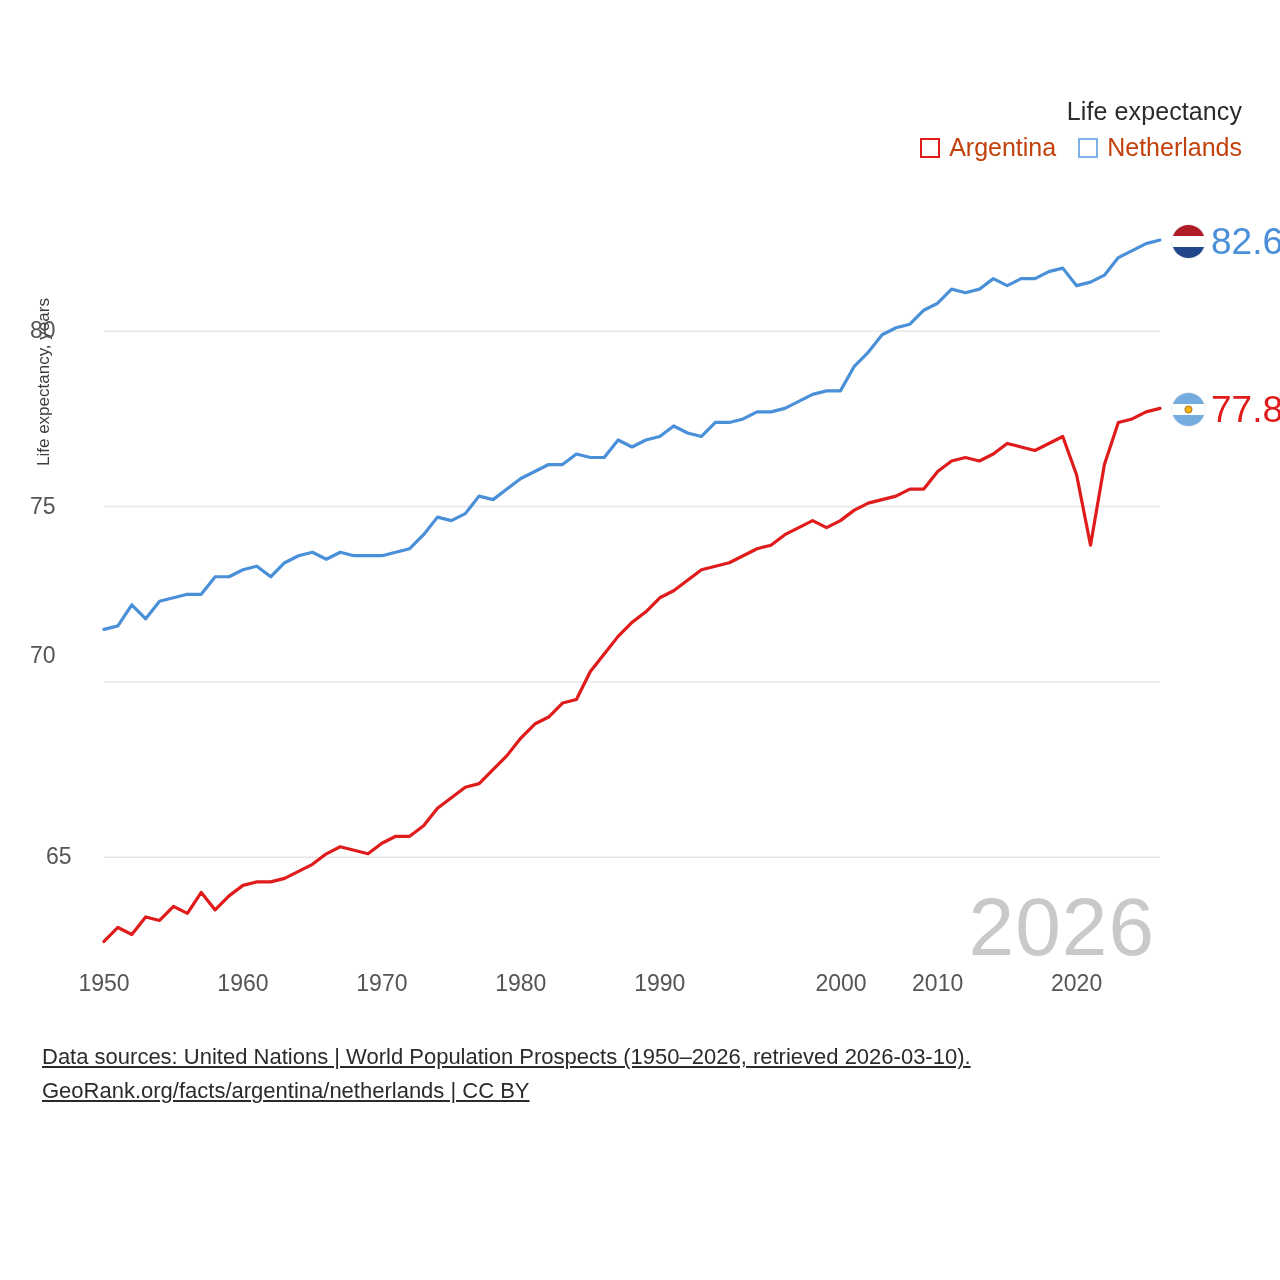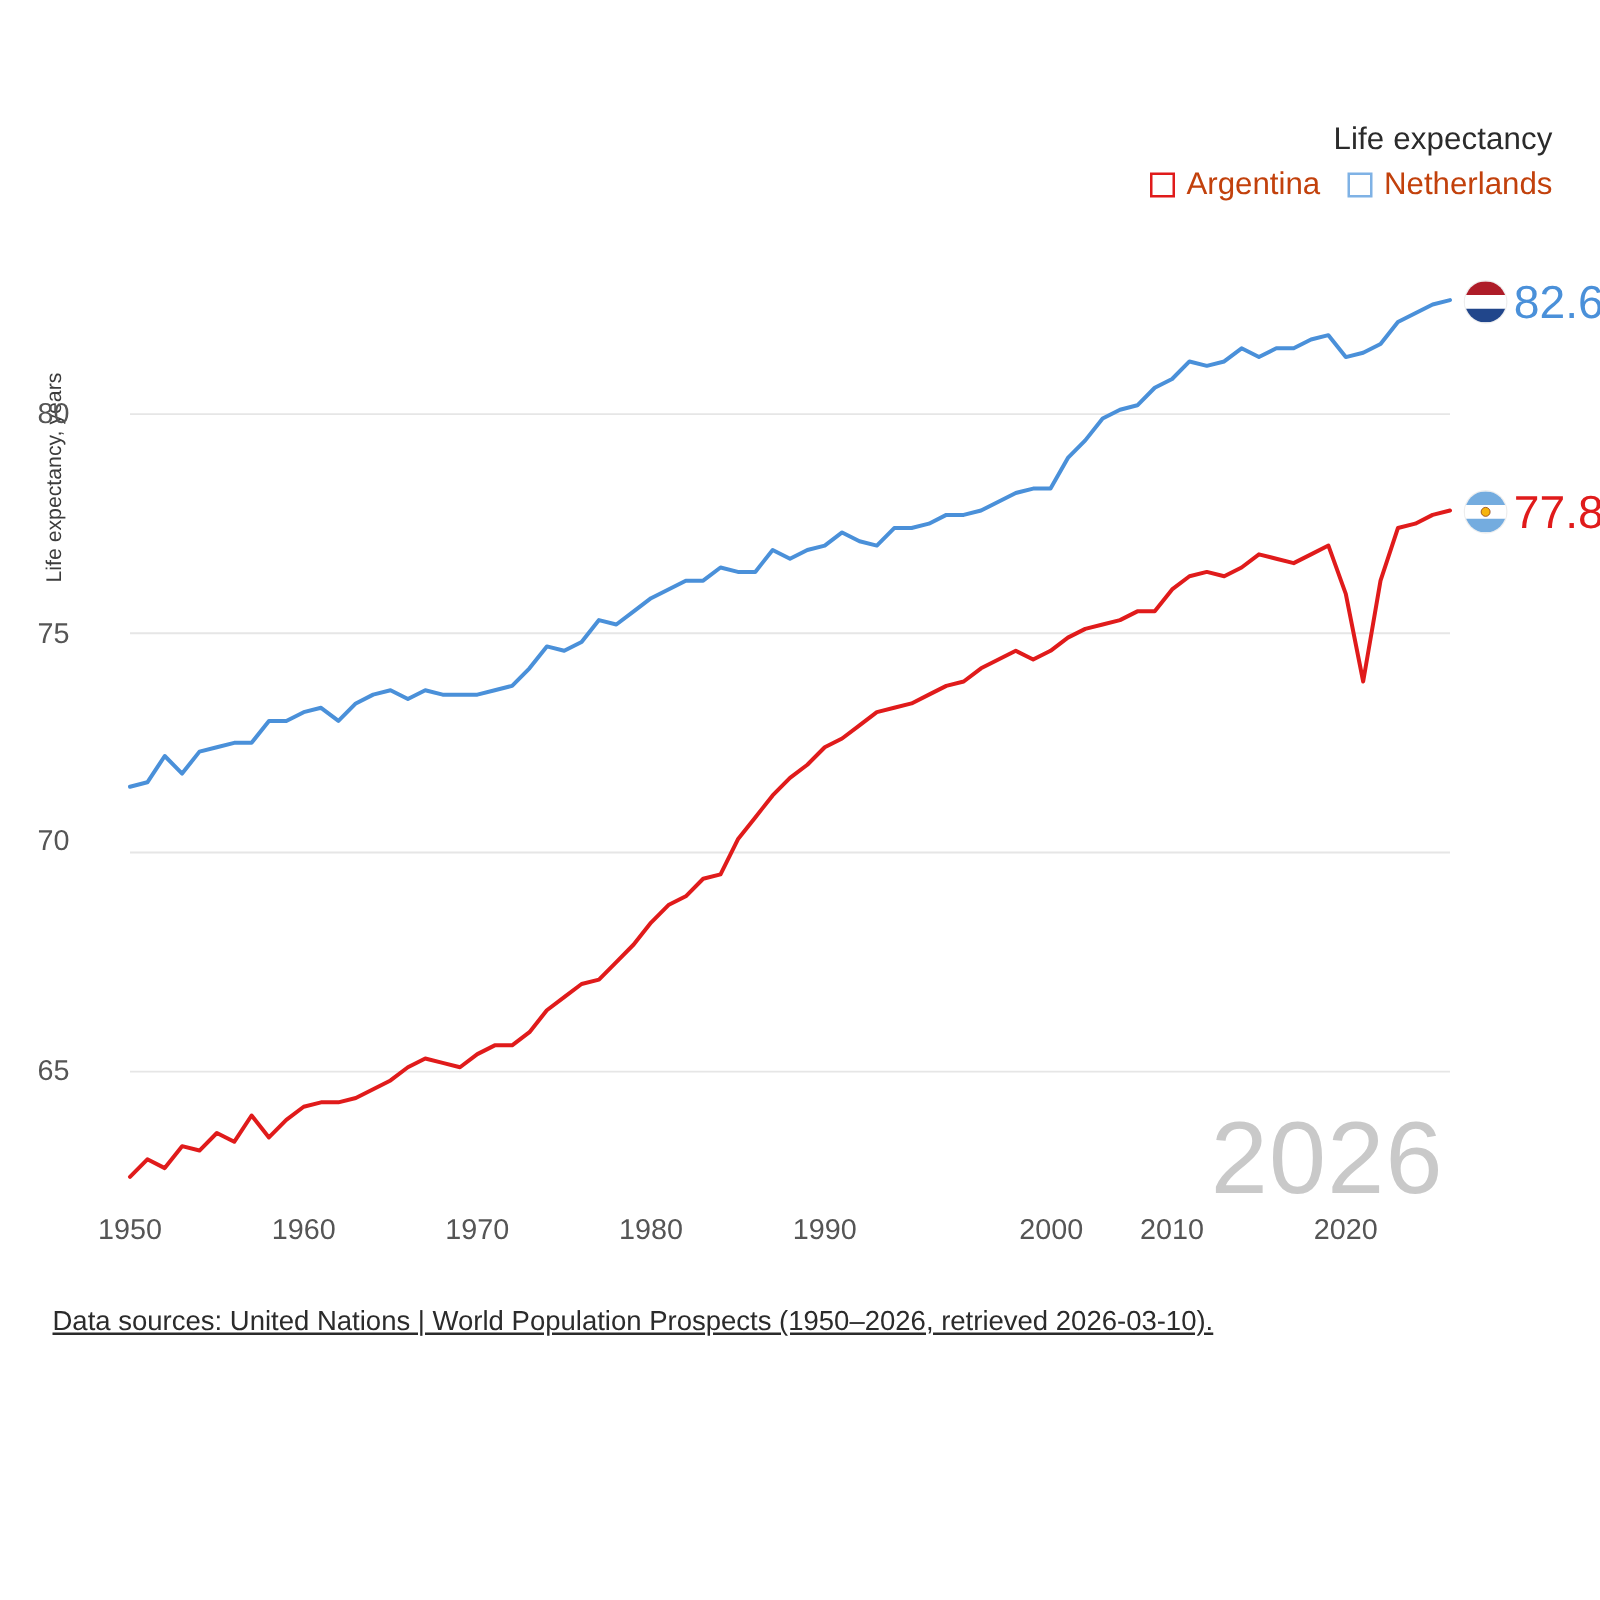--- a/index.html
+++ b/index.html
@@ -163,22 +163,22 @@
         <line x1="104" x2="1160" y1="506.61137440758284" y2="506.61137440758284" stroke="#e6e6e6" stroke-width="1.5"></line>
         <line x1="104" x2="1160" y1="331.2559241706159" y2="331.2559241706159" stroke="#e6e6e6" stroke-width="1.5"></line>
       </g>
     <g id="series-layer">
         <polyline points="104.00,941.49 117.89,927.46 131.79,934.48 145.68,916.94 159.58,920.45 173.47,906.42 187.37,913.44 201.26,892.39 215.16,909.93 229.05,895.90 242.95,885.38 256.84,881.87 270.74,881.87 284.63,878.36 298.53,871.35 312.42,864.34 326.32,853.82 340.21,846.80 354.11,850.31 368.00,853.82 381.89,843.29 395.79,836.28 409.68,836.28 423.58,825.76 437.47,808.22 451.37,797.70 465.26,787.18 479.16,783.67 493.05,769.64 506.95,755.62 520.84,738.08 534.74,724.05 548.63,717.04 562.53,703.01 576.42,699.50 590.32,671.45 604.21,653.91 618.11,636.37 632.00,622.35 645.89,611.82 659.79,597.80 673.68,590.78 687.58,580.26 701.47,569.74 715.37,566.23 729.26,562.73 743.16,555.71 757.05,548.70 770.95,545.19 784.84,534.67 798.74,527.65 812.63,520.64 826.53,527.65 840.42,520.64 854.32,510.12 868.21,503.10 882.11,499.60 896.00,496.09 909.89,489.08 923.79,489.08 937.68,471.54 951.58,461.02 965.47,457.51 979.37,461.02 993.26,454.00 1007.16,443.48 1021.05,446.99 1034.95,450.50 1048.84,443.48 1062.74,436.47 1076.63,475.05 1090.53,545.19 1104.42,464.53 1118.32,422.44 1132.21,418.93 1146.11,411.92 1160.00,408.41" fill="none" stroke="#e01b1b" stroke-width="3.2" stroke-linejoin="round" stroke-linecap="round"></polyline>
         <polyline points="104.00,629.36 117.89,625.85 131.79,604.81 145.68,618.84 159.58,601.30 173.47,597.80 187.37,594.29 201.26,594.29 215.16,576.75 229.05,576.75 242.95,569.74 256.84,566.23 270.74,576.75 284.63,562.73 298.53,555.71 312.42,552.20 326.32,559.22 340.21,552.20 354.11,555.71 368.00,555.71 381.89,555.71 395.79,552.20 409.68,548.70 423.58,534.67 437.47,517.13 451.37,520.64 465.26,513.63 479.16,496.09 493.05,499.60 506.95,489.08 520.84,478.55 534.74,471.54 548.63,464.53 562.53,464.53 576.42,454.00 590.32,457.51 604.21,457.51 618.11,439.98 632.00,446.99 645.89,439.98 659.79,436.47 673.68,425.95 687.58,432.96 701.47,436.47 715.37,422.44 729.26,422.44 743.16,418.93 757.05,411.92 770.95,411.92 784.84,408.41 798.74,401.40 812.63,394.38 826.53,390.88 840.42,390.88 854.32,366.33 868.21,352.30 882.11,334.76 896.00,327.75 909.89,324.24 923.79,310.21 937.68,303.20 951.58,289.17 965.47,292.68 979.37,289.17 993.26,278.65 1007.16,285.66 1021.05,278.65 1034.95,278.65 1048.84,271.64 1062.74,268.13 1076.63,285.66 1090.53,282.16 1104.42,275.14 1118.32,257.61 1132.21,250.59 1146.11,243.58 1160.00,240.07" fill="none" stroke="#4a90d9" stroke-width="3.2" stroke-linejoin="round" stroke-linecap="round"></polyline>
       </g>
   </svg>
 
   <div id="ytick-layer">
-      <div class="ytick" style="left: 30px; top: 843.322px;">65</div>
-      <div class="ytick" style="left: 30px; top: 659px;">70</div>
+      <div class="ytick" style="left: 46px; top: 843.322px;">65</div>
+      <div class="ytick" style="left: 30px; top: 642px;">70</div>
       <div class="ytick" style="left: 30px; top: 492.611px;">75</div>
       <div class="ytick" style="left: 30px; top: 317.256px;">80</div>
     </div>
   <div id="xtick-layer">
       <div class="xtick" style="left: 44px; top: 970px;">1950</div>
       <div class="xtick" style="left: 182.947px; top: 970px;">1960</div>
       <div class="xtick" style="left: 321.895px; top: 970px;">1970</div>
       <div class="xtick" style="left: 460.842px; top: 970px;">1980</div>
       <div class="xtick" style="left: 599.789px; top: 970px;">1990</div>
       <div class="xtick" style="left: 781px; top: 970px; text-align: center;">2000</div>
@@ -206,15 +206,16 @@
         <rect x="0" y="11" width="33" height="11" fill="#ffffff"></rect>
         <rect x="0" y="22" width="33" height="11" fill="#74acdf"></rect>
         <circle cx="16.5" cy="16.5" r="3.6" fill="#f6b40e" stroke="#85340a" stroke-width="0.6"></circle>
       </svg>
     </span>
     <span class="end-value ar">77.8</span>
   </div>
 
   <div class="footer">
     <div>Data sources: United Nations | World Population Prospects (1950–2026, retrieved 2026-03-10).</div>
+    <div>GeoRank.org/facts/argentina/netherlands | CC BY</div>
   </div>
 
 </div>
 
 </body></html>

